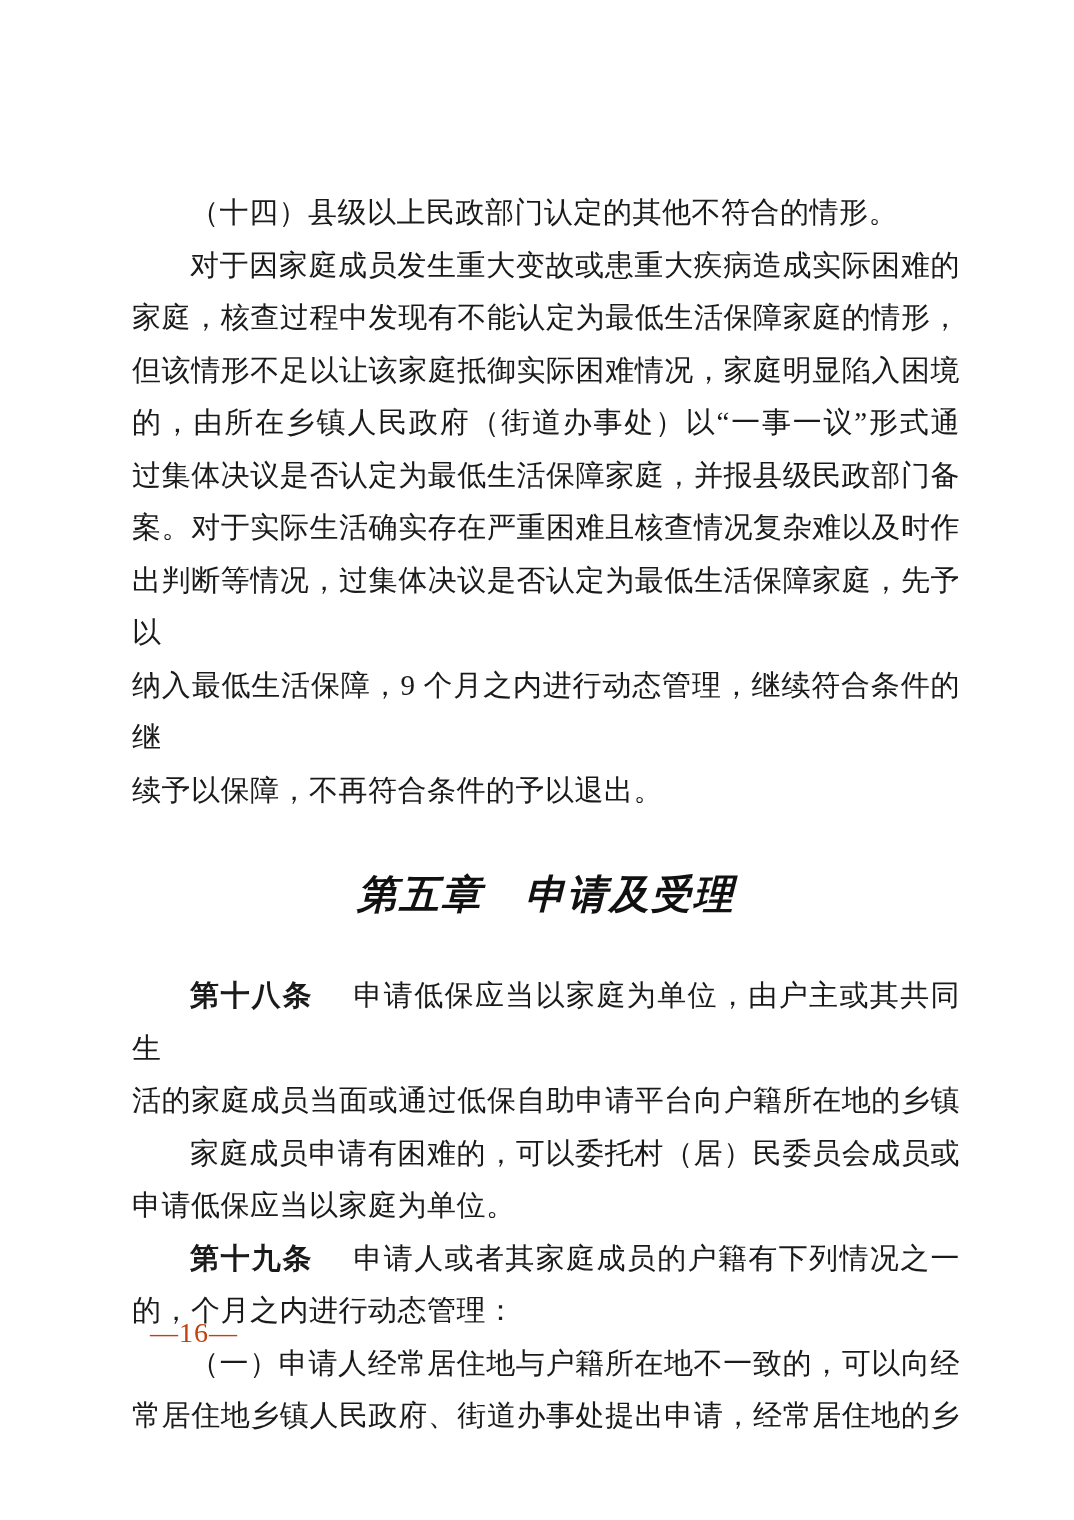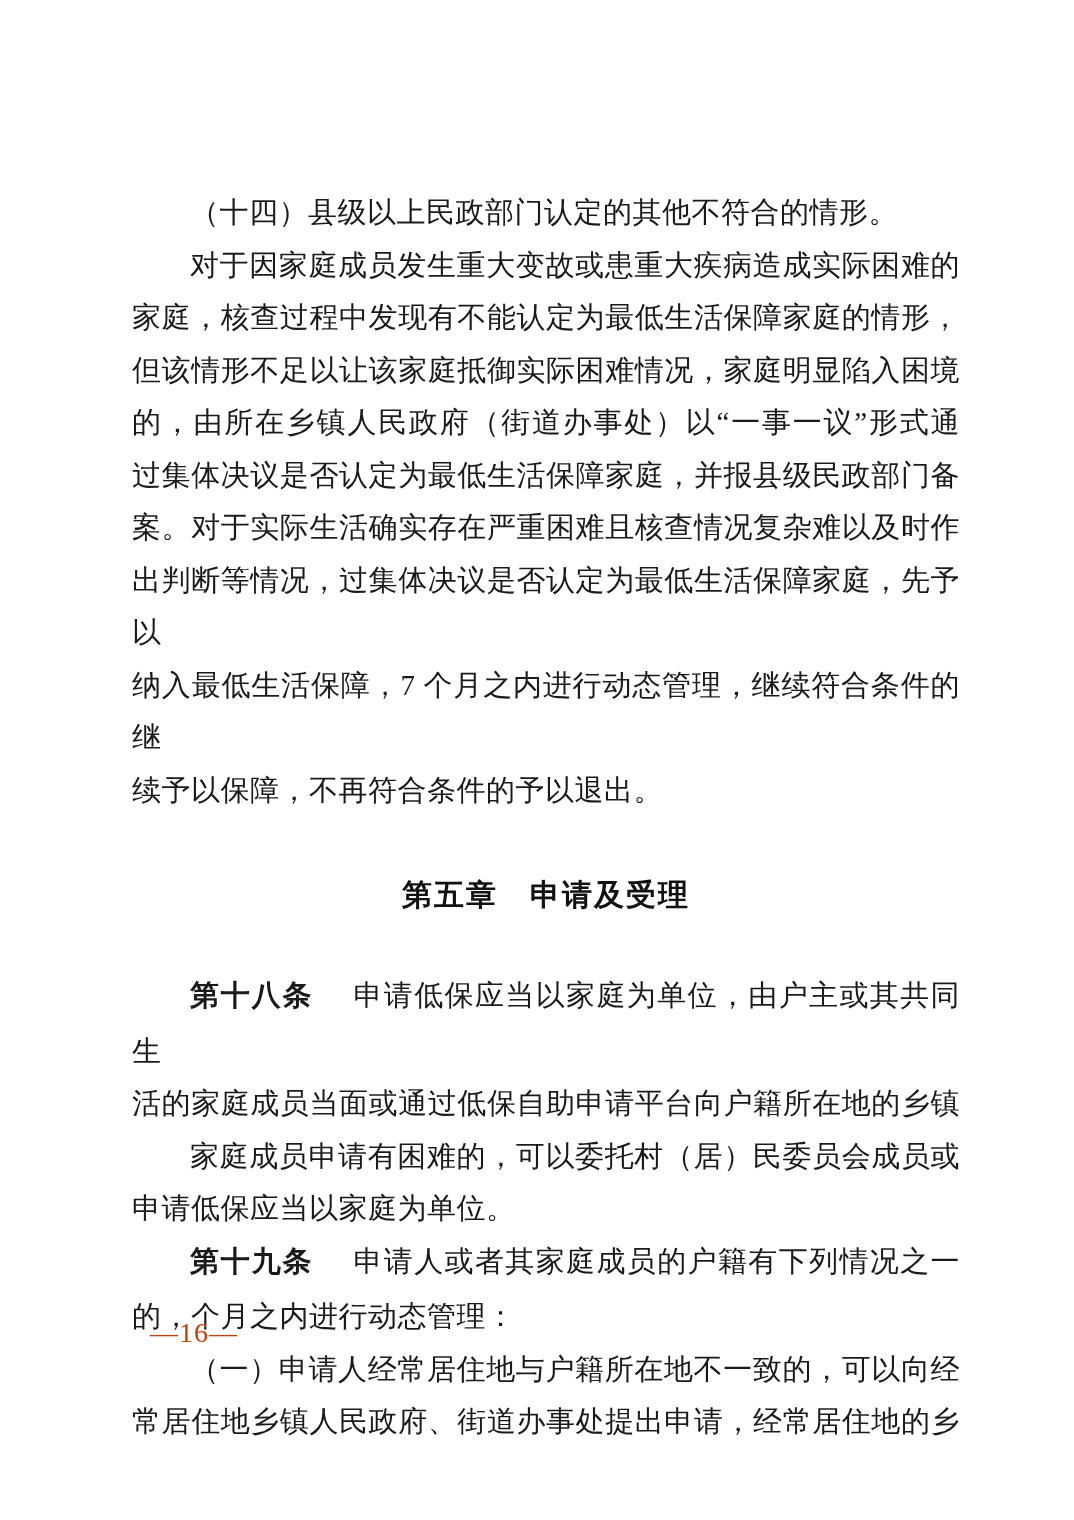--- a/index.html
+++ b/index.html
@@ -26,35 +26,36 @@
     line-height: 52.5px;
     text-align: justify;
     text-justify: inter-character;
     letter-spacing: 0.5px;
   }
   .line.just   { text-align-last: justify; }
   .line.nojust { text-align-last: left; }
   .indent      { text-indent: 58px; }
 
   .term {
-    font-family: Liberation Mono, monospace;
+    font-family: Liberation Serif, serif;
     font-weight: 700;
     margin-right: 40px;
     letter-spacing: 1px;
   }
 
   .chapter-heading {
     margin: 51px 0 47px 0;
-    font-size: 30px;
+    font-size: 40px;
     line-height: 55px;
     text-align: center;
     font-family: "Liberation Sans", "DejaVu Sans", sans-serif;
     font-weight: 700;
     letter-spacing: 2px;
     color: #111111;
+    font-style: italic;
   }
 
   .page-footer {
     position: absolute;
     left: 150px;
     top: 1312px;
     font-size: 28px;
     line-height: 42px;
     color: #c2410c;
     letter-spacing: 1px;
@@ -69,21 +70,21 @@
 
     <div>
       <div class="line indent nojust">（十四）县级以上民政部门认定的其他不符合的情形。</div>
       <div class="line indent just">对于因家庭成员发生重大变故或患重大疾病造成实际困难的</div>
       <div class="line just">家庭，核查过程中发现有不能认定为最低生活保障家庭的情形，</div>
       <div class="line just">但该情形不足以让该家庭抵御实际困难情况，家庭明显陷入困境</div>
       <div class="line just">的，由所在乡镇人民政府（街道办事处）以“一事一议”形式通</div>
       <div class="line just">过集体决议是否认定为最低生活保障家庭，并报县级民政部门备</div>
       <div class="line just">案。对于实际生活确实存在严重困难且核查情况复杂难以及时作</div>
       <div class="line just">出判断等情况，过集体决议是否认定为最低生活保障家庭，先予以</div>
-      <div class="line just">纳入最低生活保障，7 个月之内进行动态管理，继续符合条件的继</div>
+      <div class="line just">纳入最低生活保障，9 个月之内进行动态管理，继续符合条件的继</div>
       <div class="line nojust">续予以保障，不再符合条件的予以退出。</div>
     </div>
 
     <h2 class="chapter-heading">第五章　申请及受理</h2>
 
     <div>
       <div class="line indent just">
         <span class="term">第十八条</span><span>申请低保应当以家庭为单位，由户主或其共同生</span>
       </div>
       <div class="line just">活的家庭成员当面或通过低保自助申请平台向户籍所在地的乡镇</div>

